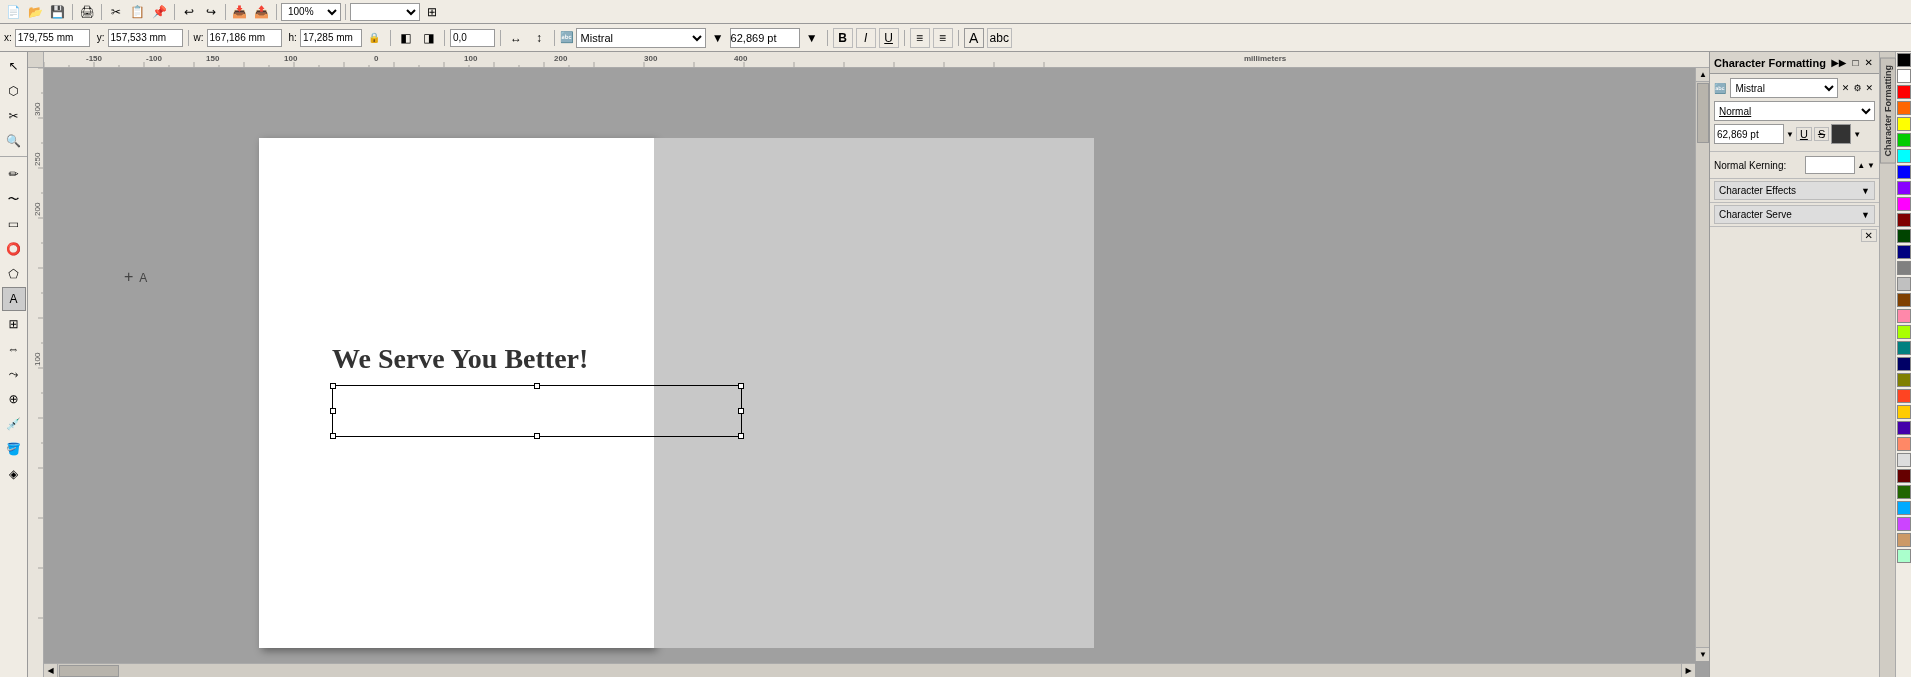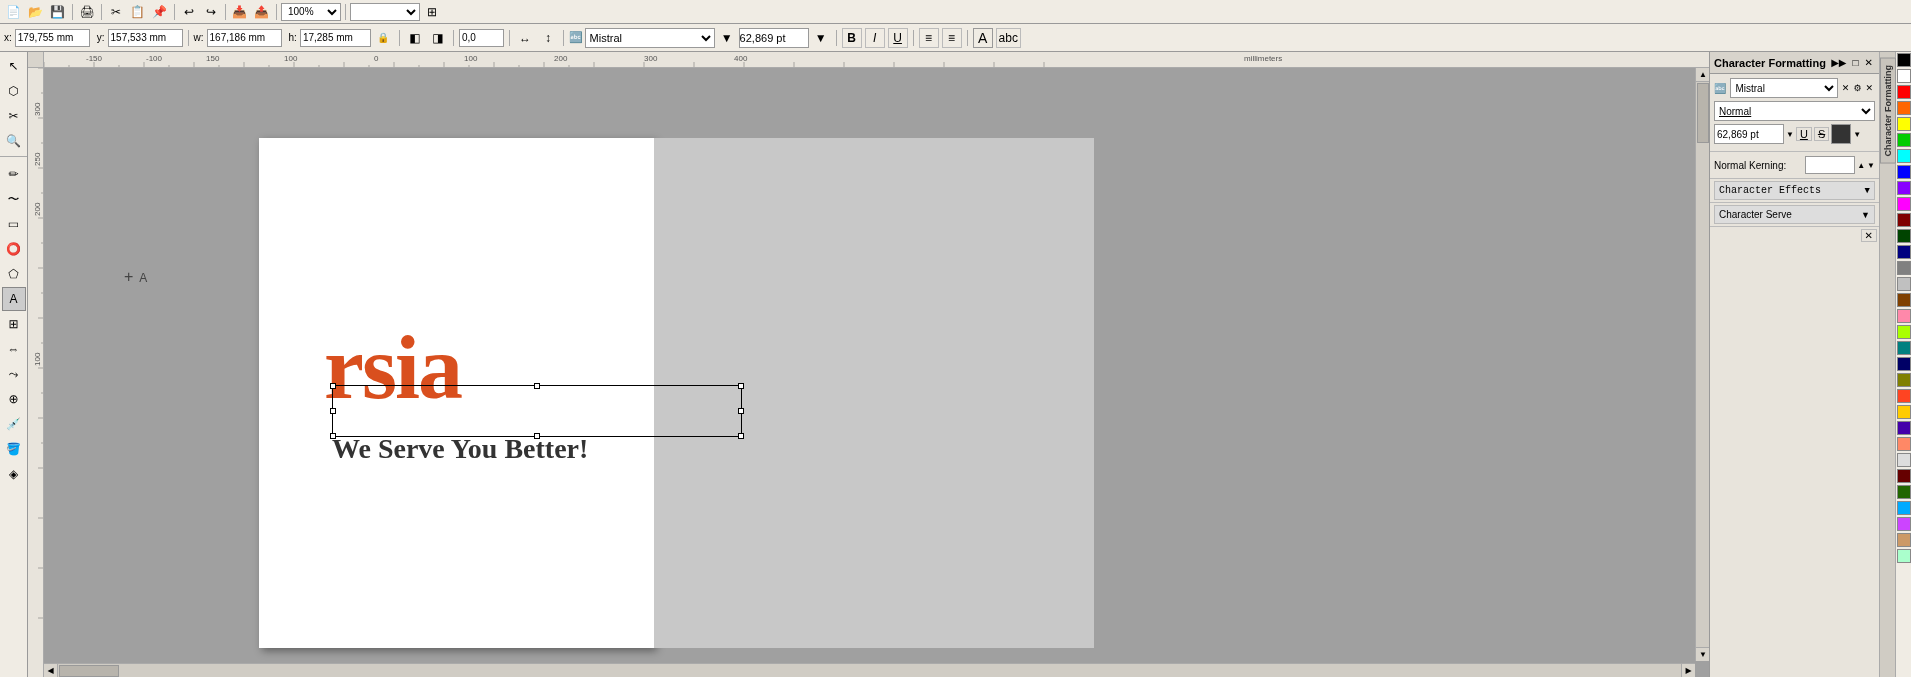--- a/index.html
+++ b/index.html
@@ -82,21 +82,21 @@
 
 <div class="toolbar-second">
   <span style="font-size:10px">x:</span>
   <input class="coord-input" style="width: 75px;" value="179,755 mm">
   <span style="font-size:10px; margin-left:4px">y:</span>
   <input class="coord-input" style="width: 75px;" value="157,533 mm">
   <div class="toolbar-sep"></div>
   <span style="font-size:10px">w:</span>
   <input class="coord-input" style="width: 75px;" value="167,186 mm">
   <span style="font-size:10px; margin-left:4px">h:</span>
-  <input class="coord-input" style="width: 71px;" value="17,285 mm">
+  <input class="coord-input" style="width: 62px;" value="17,285 mm">
   <div class="toolbar-btn" style="font-size:10px">🔒</div>
   <div class="toolbar-sep"></div>
   <div class="toolbar-btn">◧</div>
   <div class="toolbar-btn">◨</div>
   <div class="toolbar-sep"></div>
   <input class="coord-input" style="width: 45px;" value="0,0">
   <div class="toolbar-sep"></div>
   <div class="toolbar-btn">↔</div>
   <div class="toolbar-btn">↕</div>
   <div class="toolbar-sep"></div>
@@ -142,21 +142,21 @@
     <div class="tool-btn">⊕</div>
     <div class="tool-btn">💉</div>
     <div class="tool-btn">🪣</div>
     <div class="tool-btn">◈</div>
   </div>
 
   <div style="flex:1; display:flex; flex-direction:column; position:relative; overflow:hidden;">
 
     <div style="display:flex;">
       <div style="width:16px; height:16px; background:#d8d4cc; border-right:1px solid #aaa; border-bottom:1px solid #aaa;"></div>
-      <div style="flex:1; height:16px; background:#e8e4dc; border-bottom:1px solid #aaa; position:relative; overflow:hidden;">
+      <div style="flex:1; height:16px; background:#e8e4dc; border-bottom:1px solid #aaa; position:relative; overflow:hidden;font-weight:bold;">
         <svg style="width:100%; height:16px;">
 
           <rect width="100%" height="100%" fill="#e8e4dc"></rect>
 
           <g stroke="#666" stroke-width="0.5">
 
             <line x1="0" y1="10" x2="0" y2="16"></line>
             <line x1="50" y1="10" x2="50" y2="16"></line>
             <line x1="100" y1="10" x2="100" y2="16"></line>
             <line x1="150" y1="10" x2="150" y2="16"></line>
@@ -258,21 +258,20 @@
             <div style="position:absolute; bottom:-3px; right:-3px; width:6px; height:6px; background:white; border:1px solid #000;"></div>
 
             <div style="position:absolute; top:-3px; left:50%; width:6px; height:6px; background:white; border:1px solid #000; transform:translateX(-50%);"></div>
             <div style="position:absolute; bottom:-3px; left:50%; width:6px; height:6px; background:white; border:1px solid #000; transform:translateX(-50%);"></div>
             <div style="position:absolute; top:50%; left:-3px; width:6px; height:6px; background:white; border:1px solid #000; transform:translateY(-50%);"></div>
             <div style="position:absolute; top:50%; right:-3px; width:6px; height:6px; background:white; border:1px solid #000; transform:translateY(-50%);"></div>
           </div>
 
           
           <div style="display:flex; align-items:baseline; line-height:1;">
-            <span style="font-family:'Times New Roman', Georgia, serif; font-size:90px; font-weight:bold; color:#d94f1e; letter-spacing:-2px;">rsia</span>
           </div>
 
           
           <div style="margin-top:18px; padding: 2px 8px; display:inline-block;">
             <span style="font-family:'Brush Script MT', 'Segoe Script', cursive; font-size:28px; color:#333; font-weight:bold;">We Serve You Better!</span>
           </div>
         </div>
 
         <div style="position:absolute; top:200px; left:80px; color:#444; font-size:14px;">
           <span style="font-size:16px;">+</span>
@@ -335,21 +334,21 @@
 
       <div style="padding:4px; border-bottom:1px solid #bbb;">
         <div style="display:flex; align-items:center; gap:2px;">
           <span style="font-size:10px; flex:1;">Normal Kerning:</span>
           <input style="width: 50px; height: 18px; border: 1px solid rgb(153, 153, 153); background: white; font-size: 10px;">
           <div style="font-size:8px; cursor:pointer;">▲</div>
           <div style="font-size:8px; cursor:pointer;">▼</div>
         </div>
       </div>
 
-      <div style="padding:2px 4px; border-bottom:1px solid #bbb;font-family:Liberation Mono, monospace;">
+      <div style="padding:2px 4px; border-bottom:1px solid #bbb;">
         <div style="display:flex; align-items:center; justify-content:space-between; background:#ddd; border:1px solid #bbb; padding:3px 4px; cursor:pointer;">
           <span style="font-size:10px;">Character Effects</span>
           <span style="font-size:9px;">▼</span>
         </div>
       </div>
 
       <div style="padding:2px 4px; border-bottom:1px solid #bbb;">
         <div style="display:flex; align-items:center; justify-content:space-between; background:#ddd; border:1px solid #bbb; padding:3px 4px; cursor:pointer;">
           <span style="font-size:10px;">Character Serve</span>
           <span style="font-size:9px;">▼</span>

